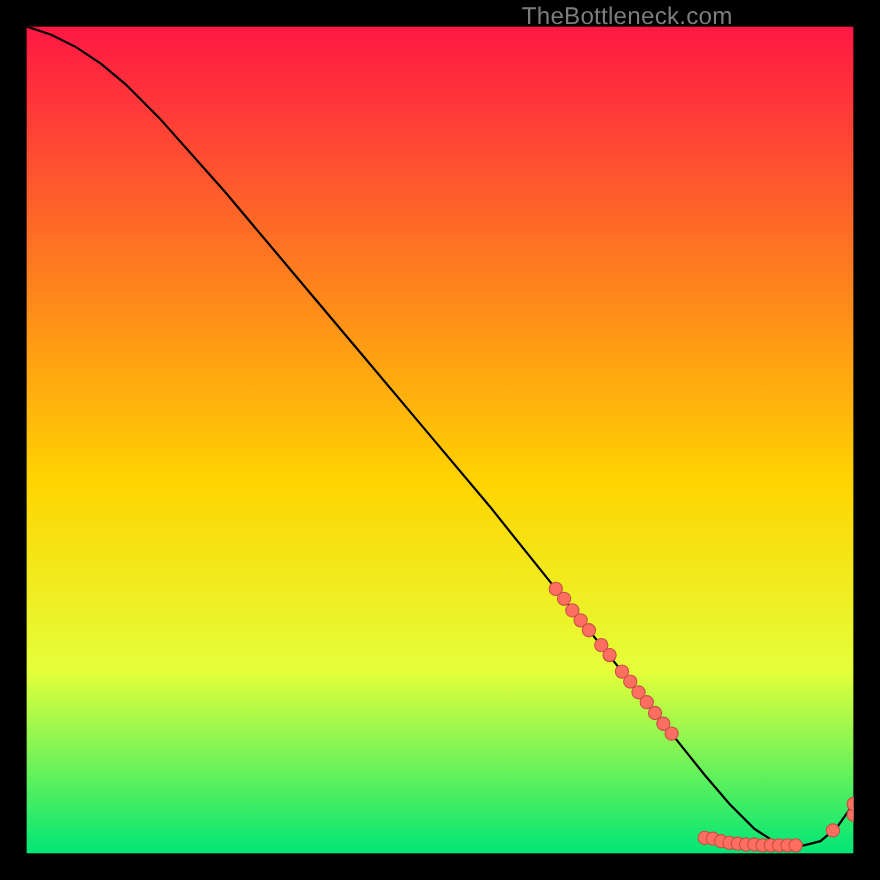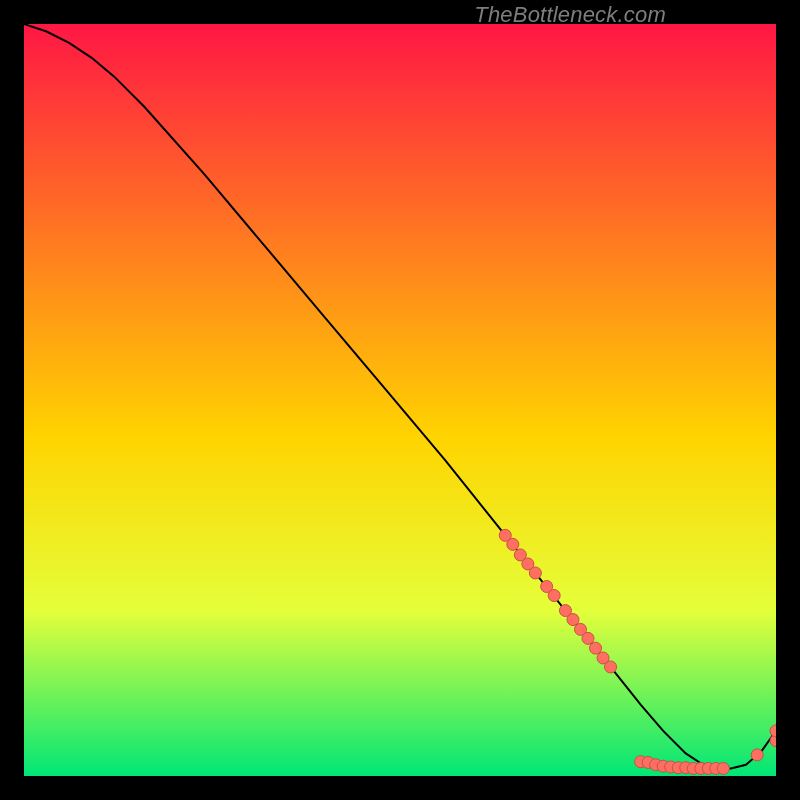--- a/index.html
+++ b/index.html
@@ -11,21 +11,20 @@
     overflow: hidden;
     font-family: Arial, Helvetica, sans-serif;
   }
   .frame {
     position: absolute;
     top: 0;
     left: 0;
     width: 692px;
     height: 800px;
     background: #000;
-    font-style: italic;
   }
   .plot {
     position: absolute;
     
     top: 24px;
     left: 24px;
     width: 752px;
     height: 752px;
   }
   .watermark {

